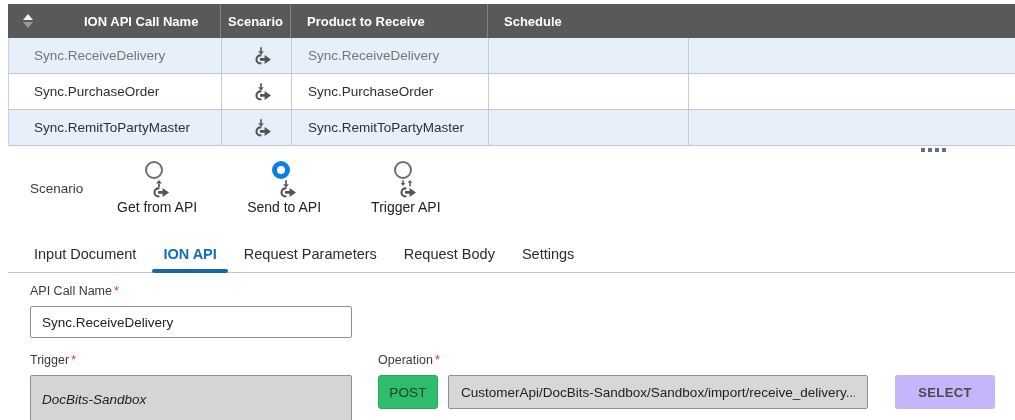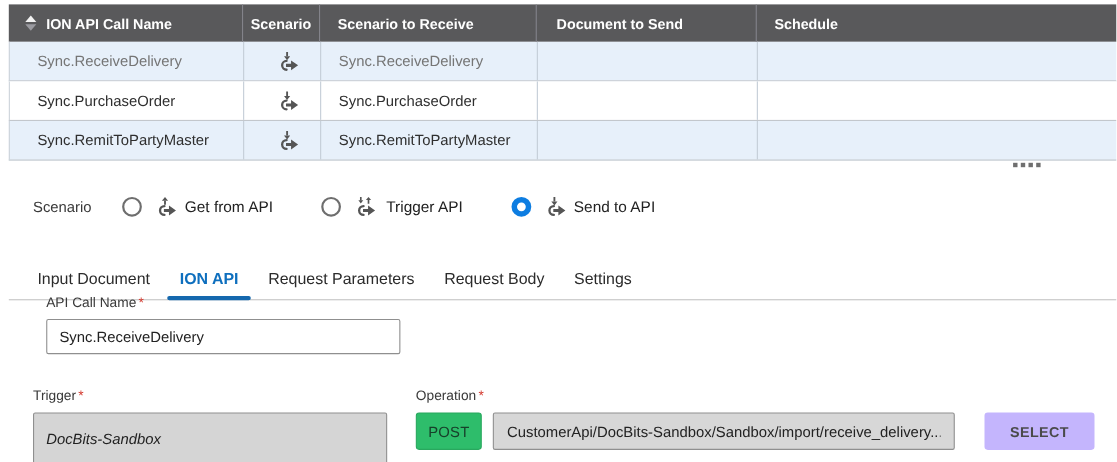--- a/index.html
+++ b/index.html
@@ -15,21 +15,21 @@
   
   .grid { position: absolute; left: 8px; top: 4px; right: 0; }
   .grid-header { display: flex; background: #59595b; height: 34px; }
   .hcell {
     display: flex; align-items: center;
     color: #ffffff; font-size: 13px; font-weight: bold;
     padding-left: 16px; border-left: 1px solid #83838a;
     cursor: pointer;
   }
   .hcell:first-child { border-left: none; padding-left: 15px; }
-  .c1 { width: 212px; }
+  .c1 { width: 212px; gap: 42px; }
   .c2 { width: 70px; justify-content: center; padding-left: 0; }
   .c3 { width: 197px; }
   .c4 { width: 200px; padding-left: 18px; }
   .c5 { flex: 1; }
   .sort-icon { display: inline-flex; flex-direction: column; gap: 2px; margin-right: 9px; }
   .sort-icon .up { width: 0; height: 0; border-left: 5px solid transparent; border-right: 5px solid transparent; border-bottom: 6px solid #f2f2f2; }
   .sort-icon .down { width: 0; height: 0; border-left: 5px solid transparent; border-right: 5px solid transparent; border-top: 6px solid #9a9aa0; }
 
   .grid-row { display: flex; height: 36px; background: #ffffff; border-bottom: 1px solid #c3c7cc; border-left: 1px solid #ccd3da; cursor: pointer; }
   .grid-row.striped { background: #e7f0fa; }
@@ -43,21 +43,21 @@
   .grid-row.muted .cell { color: #757575; }
   .scen-cell { justify-content: center; padding-left: 0 !important; }
 
   
   .drag-dots { position: absolute; left: 921px; top: 148px; display: flex; gap: 3px; cursor: grab; }
   .drag-dots i { width: 4px; height: 4px; background: #6f6f6f; display: block; }
 
   
   .scenario-row { position: absolute; left: 30px; top: 176px; height: 24px; display: flex; align-items: center; font-size: 13.5px; }
   .scenario-label { color: #3a3a3a; width: 52px; }
-  .radio-option { display: flex; align-items: center; cursor: pointer; margin-left: 29px; }
+  .radio-option { display: flex; align-items: center; cursor: pointer; margin-left: 29px; flex-direction: column; }
   .radio-option + .radio-option { margin-left: 44px; }
   .radio { border-radius: 50%; background: #fff; flex: 0 0 auto; }
   .radio.unchecked { width: 18px; height: 18px; border: 2px solid #6e6e6e; }
   .radio.checked { width: 18px; height: 18px; border: 5px solid #0d7de1; }
   .scen-icon { margin-left: 11px; display: inline-flex; }
   .radio-text { margin-left: 6px; color: #222; font-size: 14px; }
 
   
   .tabbar { position: absolute; left: 8px; top: 240px; right: 0; display: flex; gap: 27px; padding-left: 26px; border-bottom: 1px solid #c4c4c4; }
   .tab { position: relative; font-size: 14.5px; color: #2b2b2b; padding: 6px 0 10px; cursor: pointer; white-space: nowrap; }
@@ -66,21 +66,21 @@
 
   
   .field-label { font-size: 12.5px; color: #3a3a3a; margin-bottom: 8px; }
   .req { color: #d33a2f; margin-left: 2px; }
   .text-input {
     width: 322px; height: 32px; border: 1px solid #8f8f8f; border-radius: 2px;
     background: #fff; font-family: "Liberation Sans", sans-serif;
     font-size: 13.5px; color: #222; padding: 0 11px; outline: none;
   }
   .text-input:disabled, .text-input.disabled { background: #d5d5d5; color: #222; }
-  .form-block-1 { position: absolute; left: 30px; top: 268px; margin-left: 12px; }
+  .form-block-1 { position: absolute; left: 30px; top: 284px; }
   .form-block-2 { position: absolute; left: 30px; top: 353px; display: flex; }
   .op-group { margin-left: 26px; }
   .op-row { display: flex; align-items: center; }
   .method-badge {
     width: 60px; height: 34px; background: #2ebd6b; border: 1px solid #28a85e; border-radius: 3px;
     display: flex; align-items: center; justify-content: center;
     font-size: 13.5px; color: #17402a; letter-spacing: 0.2px;
   }
   .endpoint-input {
     margin-left: 10px; width: 420px; height: 34px;
@@ -105,24 +105,21 @@
       <span class="sort-icon">
           <span class="up"></span>
           <span class="down"></span>
         </span>
       <span>ION API Call Name</span>
     </div>
     <div class="hcell c2">
         <span>Scenario</span>
       </div>
     <div class="hcell c3">
-        <span>Scenario to Receive</span>
-      </div>
-    <div class="hcell c4">
-        <span>Document to Send</span>
+        <span>Product to Receive</span>
       </div>
     <div class="hcell c5">
         <span>Schedule</span>
       </div>
   </div>
 
   <div class="grid-row striped muted">
     <div class="cell c1">Sync.ReceiveDelivery</div>
     <div class="cell c2 scen-cell">
       <span class="scen-icon">
@@ -189,49 +186,49 @@
     <span class="scen-icon">
       <svg width="22" height="20" viewBox="0 0 22 20">
           <path d="M7.2 4.8h5.6L10 1.2" fill="none"></path>
           <path d="M7.2 4.6 10 1l2.8 3.6z" fill="#555"></path>
           <path d="M10 4.6v3.6" stroke="#555" stroke-width="1.7" fill="none"></path>
           <path d="M9.5 9.4 A4 4 0 1 0 9.5 17.4" stroke="#555" stroke-width="2.1" fill="none" stroke-linecap="round"></path>
           <path d="M9 12h4.6V8.9l6.4 4.5-6.4 4.5v-3.1H9z" fill="#555"></path>
         </svg>
     </span>
     <span class="radio-text">Get from API</span>
+  </span>
+
+  <span class="radio-option">
+    <span class="radio checked"></span>
+    <span class="scen-icon">
+      <svg width="22" height="20" viewBox="0 0 22 20">
+          <path d="M10 1.2v4" stroke="#555" stroke-width="1.7" fill="none"></path>
+          <path d="M7.2 5.2h5.6L10 8.8z" fill="#555"></path>
+          <path d="M9.5 9.4 A4 4 0 1 0 9.5 17.4" stroke="#555" stroke-width="2.1" fill="none" stroke-linecap="round"></path>
+          <path d="M9 12h4.6V8.9l6.4 4.5-6.4 4.5v-3.1H9z" fill="#555"></path>
+        </svg>
+    </span>
+    <span class="radio-text">Send to API</span>
   </span>
 
   <span class="radio-option">
     <span class="radio unchecked"></span>
     <span class="scen-icon">
       <svg width="24" height="20" viewBox="0 0 24 20">
           <path d="M7 1.2v3" stroke="#555" stroke-width="1.5" fill="none"></path>
           <path d="M4.8 4h4.4L7 7z" fill="#555"></path>
           <path d="M11.6 3.8 14 1l2.4 2.8z" fill="#555"></path>
           <path d="M14 3.8v3.4" stroke="#555" stroke-width="1.5" fill="none"></path>
           <path d="M9.5 9.4 A4 4 0 1 0 9.5 17.4" stroke="#555" stroke-width="2.1" fill="none" stroke-linecap="round"></path>
           <path d="M9 12h4.6V8.9l6.4 4.5-6.4 4.5v-3.1H9z" fill="#555"></path>
         </svg>
     </span>
     <span class="radio-text">Trigger API</span>
   </span>
-
-  <span class="radio-option">
-    <span class="radio checked"></span>
-    <span class="scen-icon">
-      <svg width="22" height="20" viewBox="0 0 22 20">
-          <path d="M10 1.2v4" stroke="#555" stroke-width="1.7" fill="none"></path>
-          <path d="M7.2 5.2h5.6L10 8.8z" fill="#555"></path>
-          <path d="M9.5 9.4 A4 4 0 1 0 9.5 17.4" stroke="#555" stroke-width="2.1" fill="none" stroke-linecap="round"></path>
-          <path d="M9 12h4.6V8.9l6.4 4.5-6.4 4.5v-3.1H9z" fill="#555"></path>
-        </svg>
-    </span>
-    <span class="radio-text">Send to API</span>
-  </span>
 </div>
 
 <div class="tabbar">
   <div class="tab">Input Document</div>
   <div class="tab active">ION API</div>
   <div class="tab">Request Parameters</div>
   <div class="tab">Request Body</div>
   <div class="tab">Settings</div>
 </div>
 

